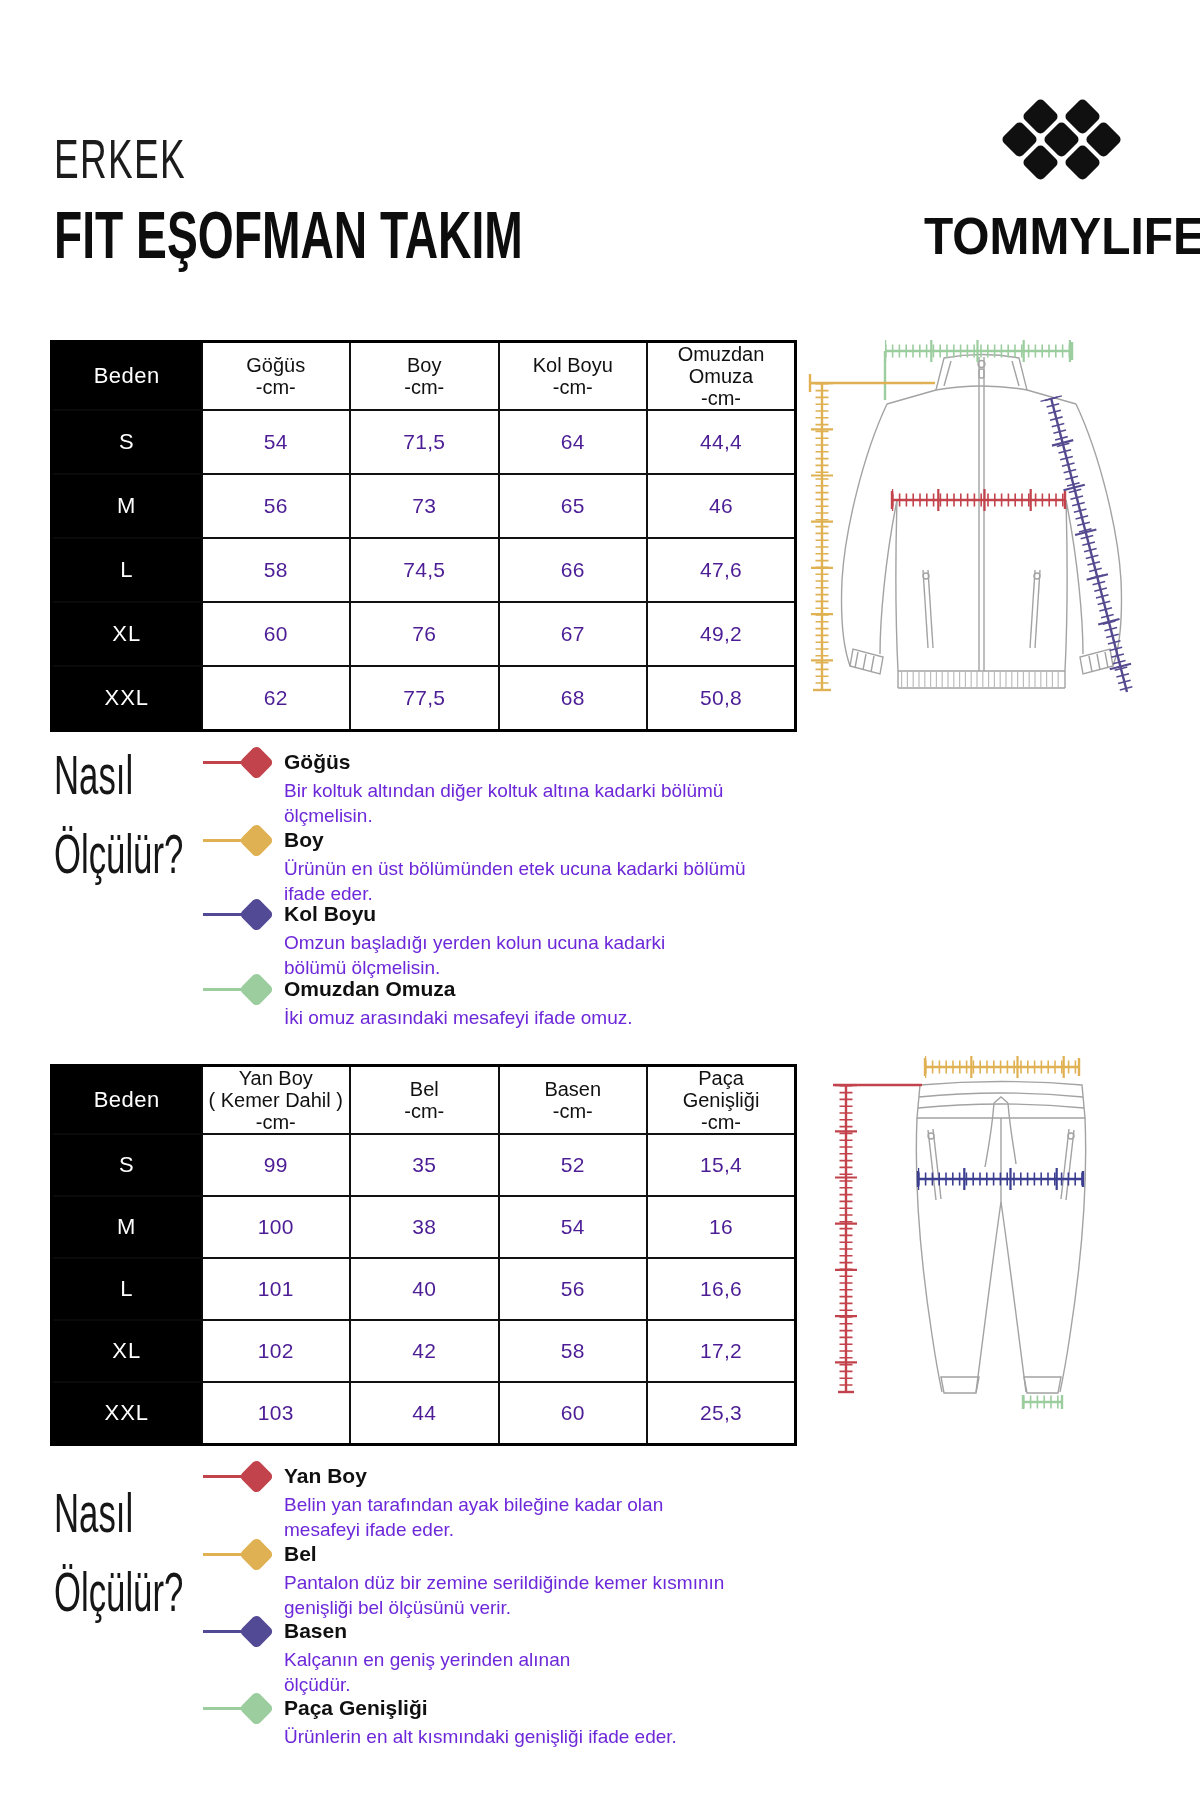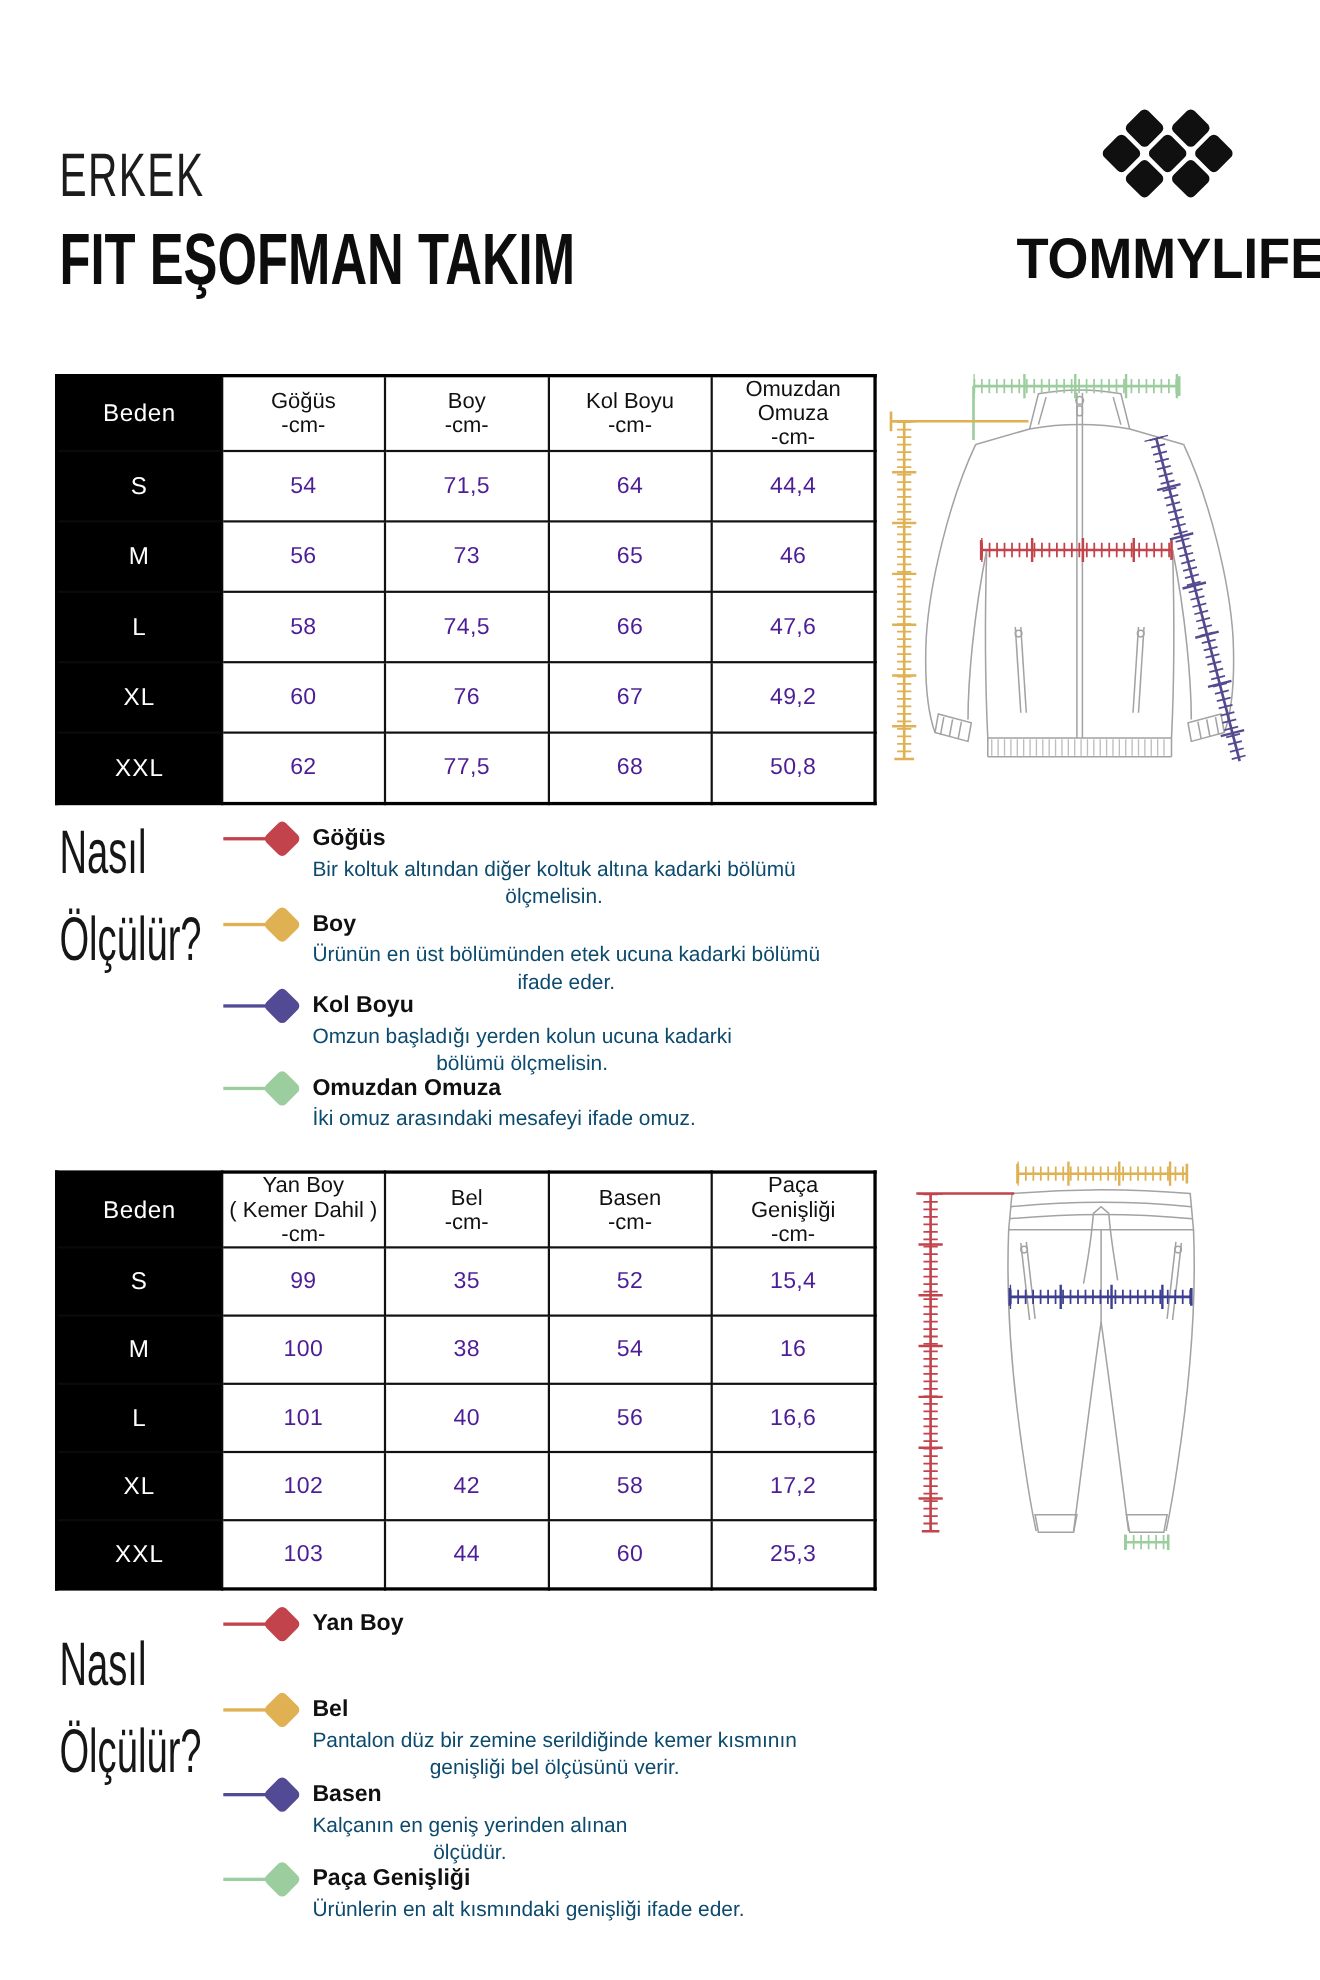--- a/index.html
+++ b/index.html
@@ -37,21 +37,21 @@
   .how-l2{margin-top:14px;}
   #how-jacket{top:742px;}
   #how-pants{top:1480px;}
 
   .legend-item{position:absolute;left:203px;display:flex;align-items:flex-start;}
   .legend-icon{width:81px;display:flex;align-items:center;height:28px;flex:none;}
   .tick{width:42px;height:3px;flex:none;}
   .diamond{width:25px;height:25px;border-radius:5px;transform:rotate(45deg);flex:none;margin-left:-1px;}
   .legend-text{max-width:500px;}
   .legend-title{font-size:21px;font-weight:700;color:#101010;line-height:28px;}
-  .legend-desc{font-size:19px;line-height:25px;color:#0c4a6e;margin-top:2px;text-align:center;}
+  .legend-desc{font-size:19px;line-height:25px;color:#6d28d9;margin-top:2px;}
   .bg-red{background:#c2434b;}.bg-yellow{background:#e0b152;}.bg-purple{background:#534a96;}.bg-green{background:#9ccd9e;}
 
   
   .illus{position:absolute;}
   .garment{stroke:#a3a3a3;fill:none;stroke-width:1.4px;}
   .ribs{stroke:#bdbdbd;stroke-width:15px;stroke-dasharray:1.2 4.6;fill:none;}
   .rmain{stroke-width:2.4px;fill:none;}
   .rticks{stroke-width:13px;stroke-dasharray:1.6 5.2;fill:none;}
   .rmajor{stroke-width:22px;stroke-dasharray:2.2 44;stroke-dashoffset:1;fill:none;}
   .st-red{stroke:#c2434b;}.st-yellow{stroke:#e0b152;}.st-purple{stroke:#55498f;}
@@ -397,20 +397,24 @@
     <div><span class="how-l2 cond">Ölçülür?</span></div>
   </div>
 
   <div class="legend-item" style="top:1462px">
     <span class="legend-icon">
         <span class="tick bg-red"></span>
         <span class="diamond bg-red"></span>
       </span>
     <span class="legend-text">
         <div class="legend-title">Yan Boy</div>
+      <div class="legend-desc">
+          <div>Belin yan tarafından ayak bileğine kadar olan</div>
+          <div>mesafeyi ifade eder.</div>
+        </div>
       </span>
   </div>
   <div class="legend-item" style="top:1540px">
     <span class="legend-icon">
         <span class="tick bg-yellow"></span>
         <span class="diamond bg-yellow"></span>
       </span>
     <span class="legend-text">
         <div class="legend-title">Bel</div>
       <div class="legend-desc">

